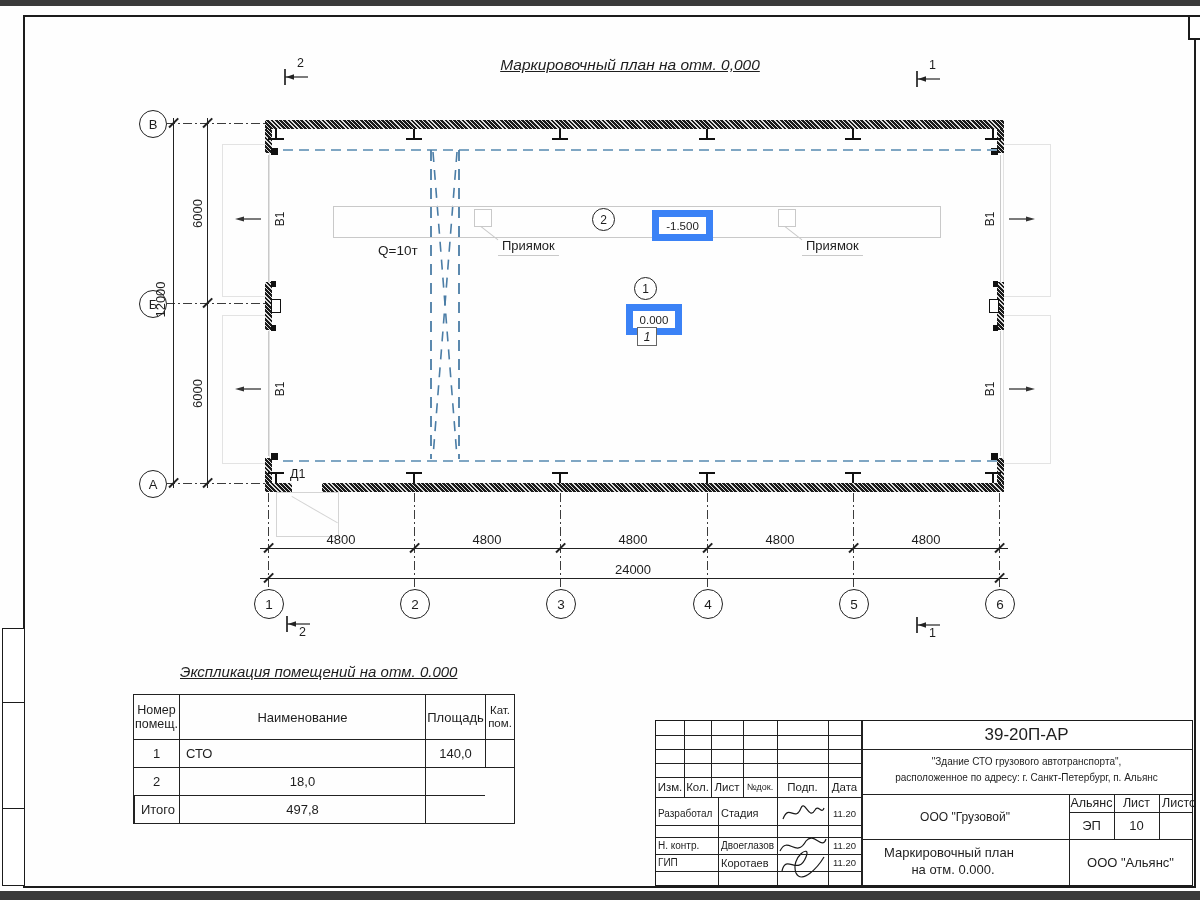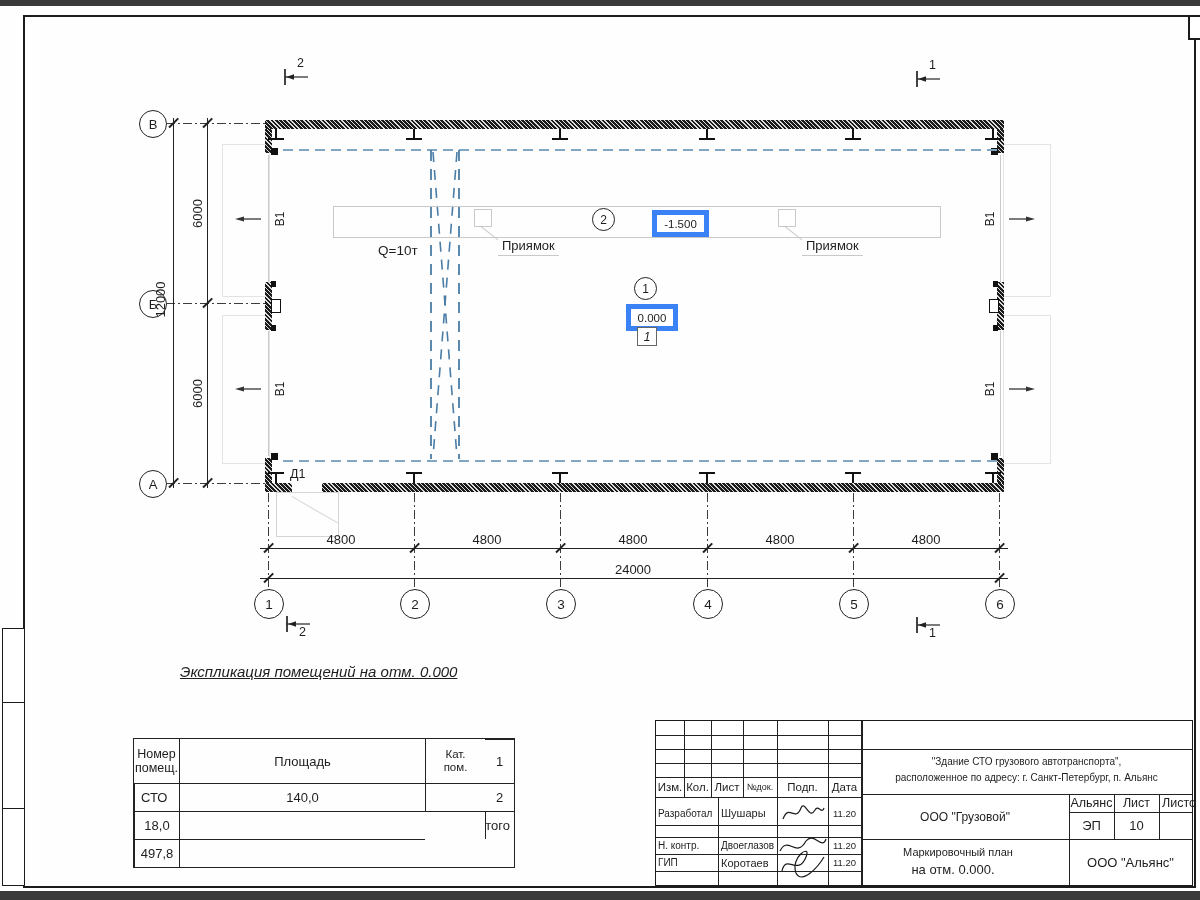--- a/index.html
+++ b/index.html
@@ -16,31 +16,31 @@
         background-image:repeating-linear-gradient(180deg,#3c3c3c 0 9px,transparent 9px 12px,#3c3c3c 12px 14px,transparent 14px 17px);}
   .bdash-h{position:absolute;height:2px;
         background-image:repeating-linear-gradient(90deg,#7fa6c3 0 10px,transparent 10px 16px);}
   .tick{position:absolute;width:13px;height:1.6px;background:#222;transform:rotate(-45deg);}
   .axc{position:absolute;width:26px;height:26px;border:1.4px solid #222;border-radius:50%;
        background:#fff;display:flex;align-items:center;justify-content:center;font-size:13px;}
   .axc.big{width:28px;height:28px;font-size:13.5px;}
   .dim{position:absolute;font-size:13px;text-align:center;}
   .rot{transform:rotate(-90deg);}
   .small-sq{position:absolute;border:1px solid #c9c9c9;background:#fff;}
-  .elevbox{position:absolute;border:5px solid #3b82f6;background:#fff;display:flex;
+  .elevbox{position:absolute;border:7px solid #3b82f6;background:#fff;display:flex;
            align-items:center;justify-content:center;font-size:11.5px;}
   .colsym{position:absolute;width:16px;height:11px;}
   .colsym b{position:absolute;left:0;width:16px;height:2px;background:#111;}
   .colsym i{position:absolute;left:7px;top:0;width:2px;height:11px;background:#111;}
   .roomc{position:absolute;width:21px;height:21px;border:1.3px solid #222;border-radius:50%;
          background:#fff;display:flex;align-items:center;justify-content:center;font-size:12px;}
   .sec-label{position:absolute;font-size:12.5px;}
   .planlabel{position:absolute;font-size:13px;white-space:nowrap;}
   
-  #expl{position:absolute;left:133px;top:738px;width:380px;border:1.7px solid #222;
+  #expl{position:absolute;left:133px;top:694px;width:380px;border:1.7px solid #222;
         display:grid;grid-template-columns:45px 246px 60px 1fr;grid-template-rows:44px 28px 28px 28px;}
   #expl .c{border-left:1.3px solid #222;border-top:1.3px solid #222;display:flex;
            align-items:center;justify-content:center;font-size:13px;overflow:hidden;}
   #expl .c.first{border-left:none;} #expl .r0{border-top:none;}
   #expl .left{justify-content:flex-start;padding-left:6px;}
   #expl .right{justify-content:flex-end;padding-right:4px;}
   #expl .hdr{flex-direction:column;line-height:1.15;font-size:12.5px;text-align:center;}
   
   #tb{position:absolute;left:655px;top:720px;width:536px;height:164px;border:1.8px solid #1b1b1b;background:#fff;}
   #tb .v{position:absolute;width:1.2px;background:#222;}
@@ -56,20 +56,21 @@
 
   <div class="edge" style="top:0;height:6px;"></div>
   <div class="edge" style="top:891px;height:9px;"></div>
 
   <div class="abs" style="left:23px;top:15px;width:1169px;height:869px;border:2px solid #1c1c1c;"></div>
   <div class="marginbox" style="left:2px;top:628px;width:21px;height:74px;"></div>
   <div class="marginbox" style="left:2px;top:702px;width:21px;height:106px;"></div>
   <div class="marginbox" style="left:2px;top:808px;width:21px;height:76px;"></div>
   <div class="marginbox" style="left:1188px;top:15px;width:12px;height:21px;border-width:2px;"></div>
 
+  <div class="abs" style="left:440px;top:56px;width:380px;text-align:center;font-size:15.5px;font-style:italic;text-decoration:underline;">Маркировочный план на отм. 0,000</div>
 
   <svg class="abs" style="left:282px;top:68px;" width="28" height="18">
       <line x1="3" y1="1" x2="3" y2="17" stroke="#222" stroke-width="1.7"></line>
       <line x1="3" y1="9" x2="26" y2="9" stroke="#222" stroke-width="1.2"></line>
       <path d="M4,9 L12,6.2 L12,11.8 Z" fill="#222"></path>
     </svg>
   <div class="sec-label" style="left:297px;top:56px;">2</div>
 
   <svg class="abs" style="left:914px;top:70px;" width="28" height="18">
       <line x1="3" y1="1" x2="3" y2="17" stroke="#222" stroke-width="1.7"></line>
@@ -294,20 +295,21 @@
   <div class="axc big" style="left:985px;top:589px;">
       <span>6</span>
     </div>
 
   <div class="abs" style="left:180px;top:663px;font-size:15px;font-style:italic;text-decoration:underline;">Экспликация помещений на отм. 0.000</div>
   <div id="expl">
     <div class="c r0 first hdr">
         <span>Номер</span>
         <span>помещ.</span>
       </div>
+    <div class="c r0">Наименование</div>
     <div class="c r0">Площадь</div>
     <div class="c r0 hdr" style="font-size:11.5px;">
         <span>Кат.</span>
         <span>пом.</span>
       </div>
     <div class="c first">1</div>
     <div class="c left">СТО</div>
     <div class="c">140,0</div>
     <div class="c"></div>
     <div class="c first">2</div>
@@ -339,21 +341,21 @@
     <div class="v" style="left:205px;top:0;height:164px;width:1.6px;"></div>
 
     <div class="t" style="left:0;top:56px;width:28px;height:20px;font-size:11.5px;">Изм.</div>
     <div class="t" style="left:28px;top:56px;width:27px;height:20px;font-size:11.5px;">Кол.</div>
     <div class="t" style="left:55px;top:56px;width:32px;height:20px;font-size:11.5px;">Лист</div>
     <div class="t" style="left:87px;top:56px;width:34px;height:20px;font-size:9px;">№док.</div>
     <div class="t" style="left:121px;top:56px;width:51px;height:20px;font-size:11.5px;">Подп.</div>
     <div class="t" style="left:172px;top:56px;width:33px;height:20px;font-size:11.5px;">Дата</div>
 
     <div class="t" style="left:2px;top:80px;width:60px;height:24px;font-size:10px;justify-content:flex-start;">Разработал</div>
-    <div class="t" style="left:65px;top:80px;width:56px;height:24px;font-size:11px;justify-content:flex-start;">Шушары</div>
+    <div class="t" style="left:65px;top:80px;width:56px;height:24px;font-size:11px;justify-content:flex-start;">Стадия</div>
     <div class="t" style="left:172px;top:80px;width:33px;height:24px;font-size:9.5px;">11.20</div>
     <div class="t" style="left:2px;top:116px;width:60px;height:17px;font-size:10px;justify-content:flex-start;">Н. контр.</div>
     <div class="t" style="left:65px;top:116px;width:56px;height:17px;font-size:10px;justify-content:flex-start;">Двоеглазов</div>
     <div class="t" style="left:172px;top:116px;width:33px;height:17px;font-size:9.5px;">11.20</div>
     <div class="t" style="left:2px;top:133px;width:60px;height:17px;font-size:10px;justify-content:flex-start;">ГИП</div>
     <div class="t" style="left:65px;top:133px;width:56px;height:17px;font-size:11px;justify-content:flex-start;">Коротаев</div>
     <div class="t" style="left:172px;top:133px;width:33px;height:17px;font-size:9.5px;">11.20</div>
 
     <svg class="abs" style="left:124px;top:78px;" width="46" height="26">
       <path d="M3,20 C9,4 15,24 21,9 C25,0 29,22 35,11 C38,5 42,16 44,9" fill="none" stroke="#1a1a1a" stroke-width="1.2"></path>
@@ -363,27 +365,28 @@
       <path d="M6,38 C10,20 22,44 30,24 C36,10 14,24 20,40 C26,52 42,34 48,24" fill="none" stroke="#1a1a1a" stroke-width="1.2"></path>
     </svg>
 
     <div class="h" style="left:205px;top:28px;width:331px;"></div>
     <div class="h" style="left:205px;top:73px;width:331px;"></div>
     <div class="h" style="left:205px;top:118px;width:331px;"></div>
     <div class="h" style="left:413px;top:91px;width:123px;"></div>
     <div class="v" style="left:413px;top:73px;height:91px;"></div>
     <div class="v" style="left:458px;top:73px;height:45px;"></div>
     <div class="v" style="left:503px;top:73px;height:45px;"></div>
+    <div class="t" style="left:205px;top:0;width:331px;height:28px;font-size:17px;">39-20П-АР</div>
     <div class="t" style="left:210px;top:30px;width:321px;height:20px;font-size:10px;">"Здание СТО грузового автотранспорта",</div>
     <div class="t" style="left:210px;top:46px;width:321px;height:20px;font-size:10px;">расположенное по адресу: г. Санкт-Петербург, п. Альянс</div>
     <div class="t" style="left:205px;top:73px;width:208px;height:45px;font-size:12px;">ООО "Грузовой"</div>
     <div class="t" style="left:413px;top:73px;width:45px;height:18px;font-size:12.5px;">Альянс</div>
     <div class="t" style="left:458px;top:73px;width:45px;height:18px;font-size:12.5px;">Лист</div>
     <div class="t" style="left:503px;top:73px;width:33px;height:18px;font-size:12.5px;justify-content:flex-start;padding-left:3px;">Листов</div>
     <div class="t" style="left:413px;top:91px;width:45px;height:27px;font-size:13px;">ЭП</div>
     <div class="t" style="left:458px;top:91px;width:45px;height:27px;font-size:13px;">10</div>
     <div class="t" style="left:503px;top:91px;width:33px;height:27px;font-size:13px;"></div>
-    <div class="t" style="left:198px;top:120px;width:208px;height:22px;font-size:11px;text-align:center;">Маркировочный план</div>
+    <div class="t" style="left:189px;top:120px;width:208px;height:22px;font-size:13px;text-align:center;">Маркировочный план</div>
     <div class="t" style="left:193px;top:138px;width:208px;height:20px;font-size:13px;">на отм. 0.000.</div>
     <div class="t" style="left:413px;top:118px;width:123px;height:46px;font-size:13px;">ООО "Альянс"</div>
   </div>
 
 </div>
 
 </body></html>

